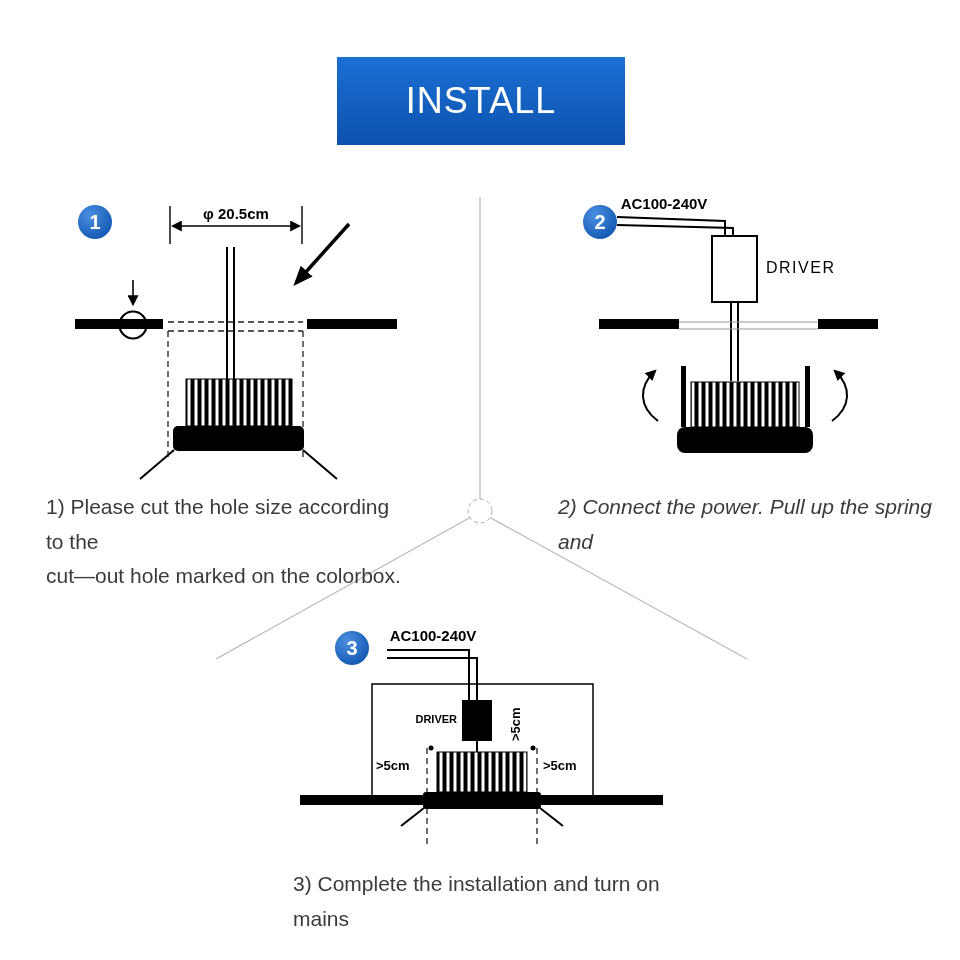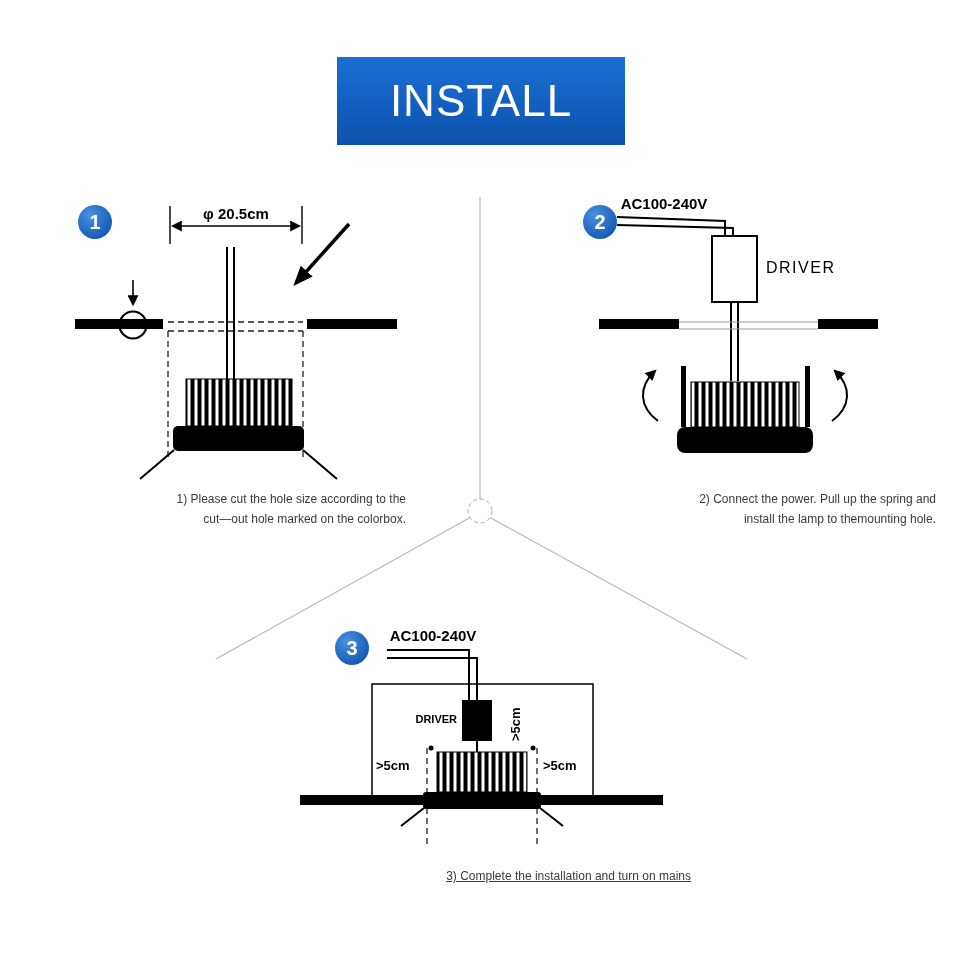--- a/index.html
+++ b/index.html
@@ -5,30 +5,30 @@
   html, body { margin: 0; padding: 0; background: #fff; }
   .page {
     position: relative; width: 960px; height: 960px; background: #fff;
     font-family: "Liberation Sans", sans-serif; overflow: hidden;
   }
   .banner {
     position: absolute; left: 337px; top: 57px; width: 288px; height: 88px;
     display: flex; align-items: center; justify-content: center;
     background: linear-gradient(180deg, var(--banner_top, #1b70d4), var(--banner_bottom, #0d51ad));
   }
-  .banner span { color: #fff; font-size: 44px; letter-spacing: 1px; }
+  .banner span { color: #fff; font-size: 36px; letter-spacing: 1px; }
   .art { position: absolute; left: 0; top: 0; }
   .caption {
-    position: absolute; text-align: right;
-    color: var(--caption_text, #3b3b3b); font-size: 12px; line-height: 1.65;
+    position: absolute; text-align: left;
+    color: var(--caption_text, #3b3b3b); font-size: 21px; line-height: 1.65;
   }
   .caption span { display: block; }
   .cap1 { left: 46px;  top: 490px; width: 360px; }
-  .cap2 { left: 558px; top: 490px; width: 378px; }
-  .cap3 { left: 293px; top: 867px; width: 398px; text-decoration: underline; }
+  .cap2 { left: 558px; top: 490px; width: 378px; font-style: italic; }
+  .cap3 { left: 293px; top: 867px; width: 398px; }
   text { font-family: "Liberation Sans", sans-serif; fill: #000; }
   .badge-num { fill: #fff; font-size: 20px; font-weight: bold; }
   .lbl-bold { font-weight: bold; font-size: 15px; }
   .lbl-driver { font-size: 16px; letter-spacing: 1.5px; }
   .lbl-driver-sm { font-size: 11px; font-weight: bold; }
   .lbl-gap { font-size: 13px; font-weight: bold; }
 </style>
 </head>
 <body>
 
@@ -169,19 +169,18 @@
   <div class="banner">
     <span>INSTALL</span>
   </div>
 
   <div class="caption cap1">
     <span>1) Please cut the hole size according to the</span>
     <span>cut—out hole marked on the colorbox.</span>
   </div>
   <div class="caption cap2">
     <span>2) Connect the power. Pull up the spring and</span>
-    <span>install the lamp to themounting hole.</span>
   </div>
   <div class="caption cap3">
     <span>3) Complete the installation and turn on mains</span>
   </div>
 
 </div>
 
 </body></html>

